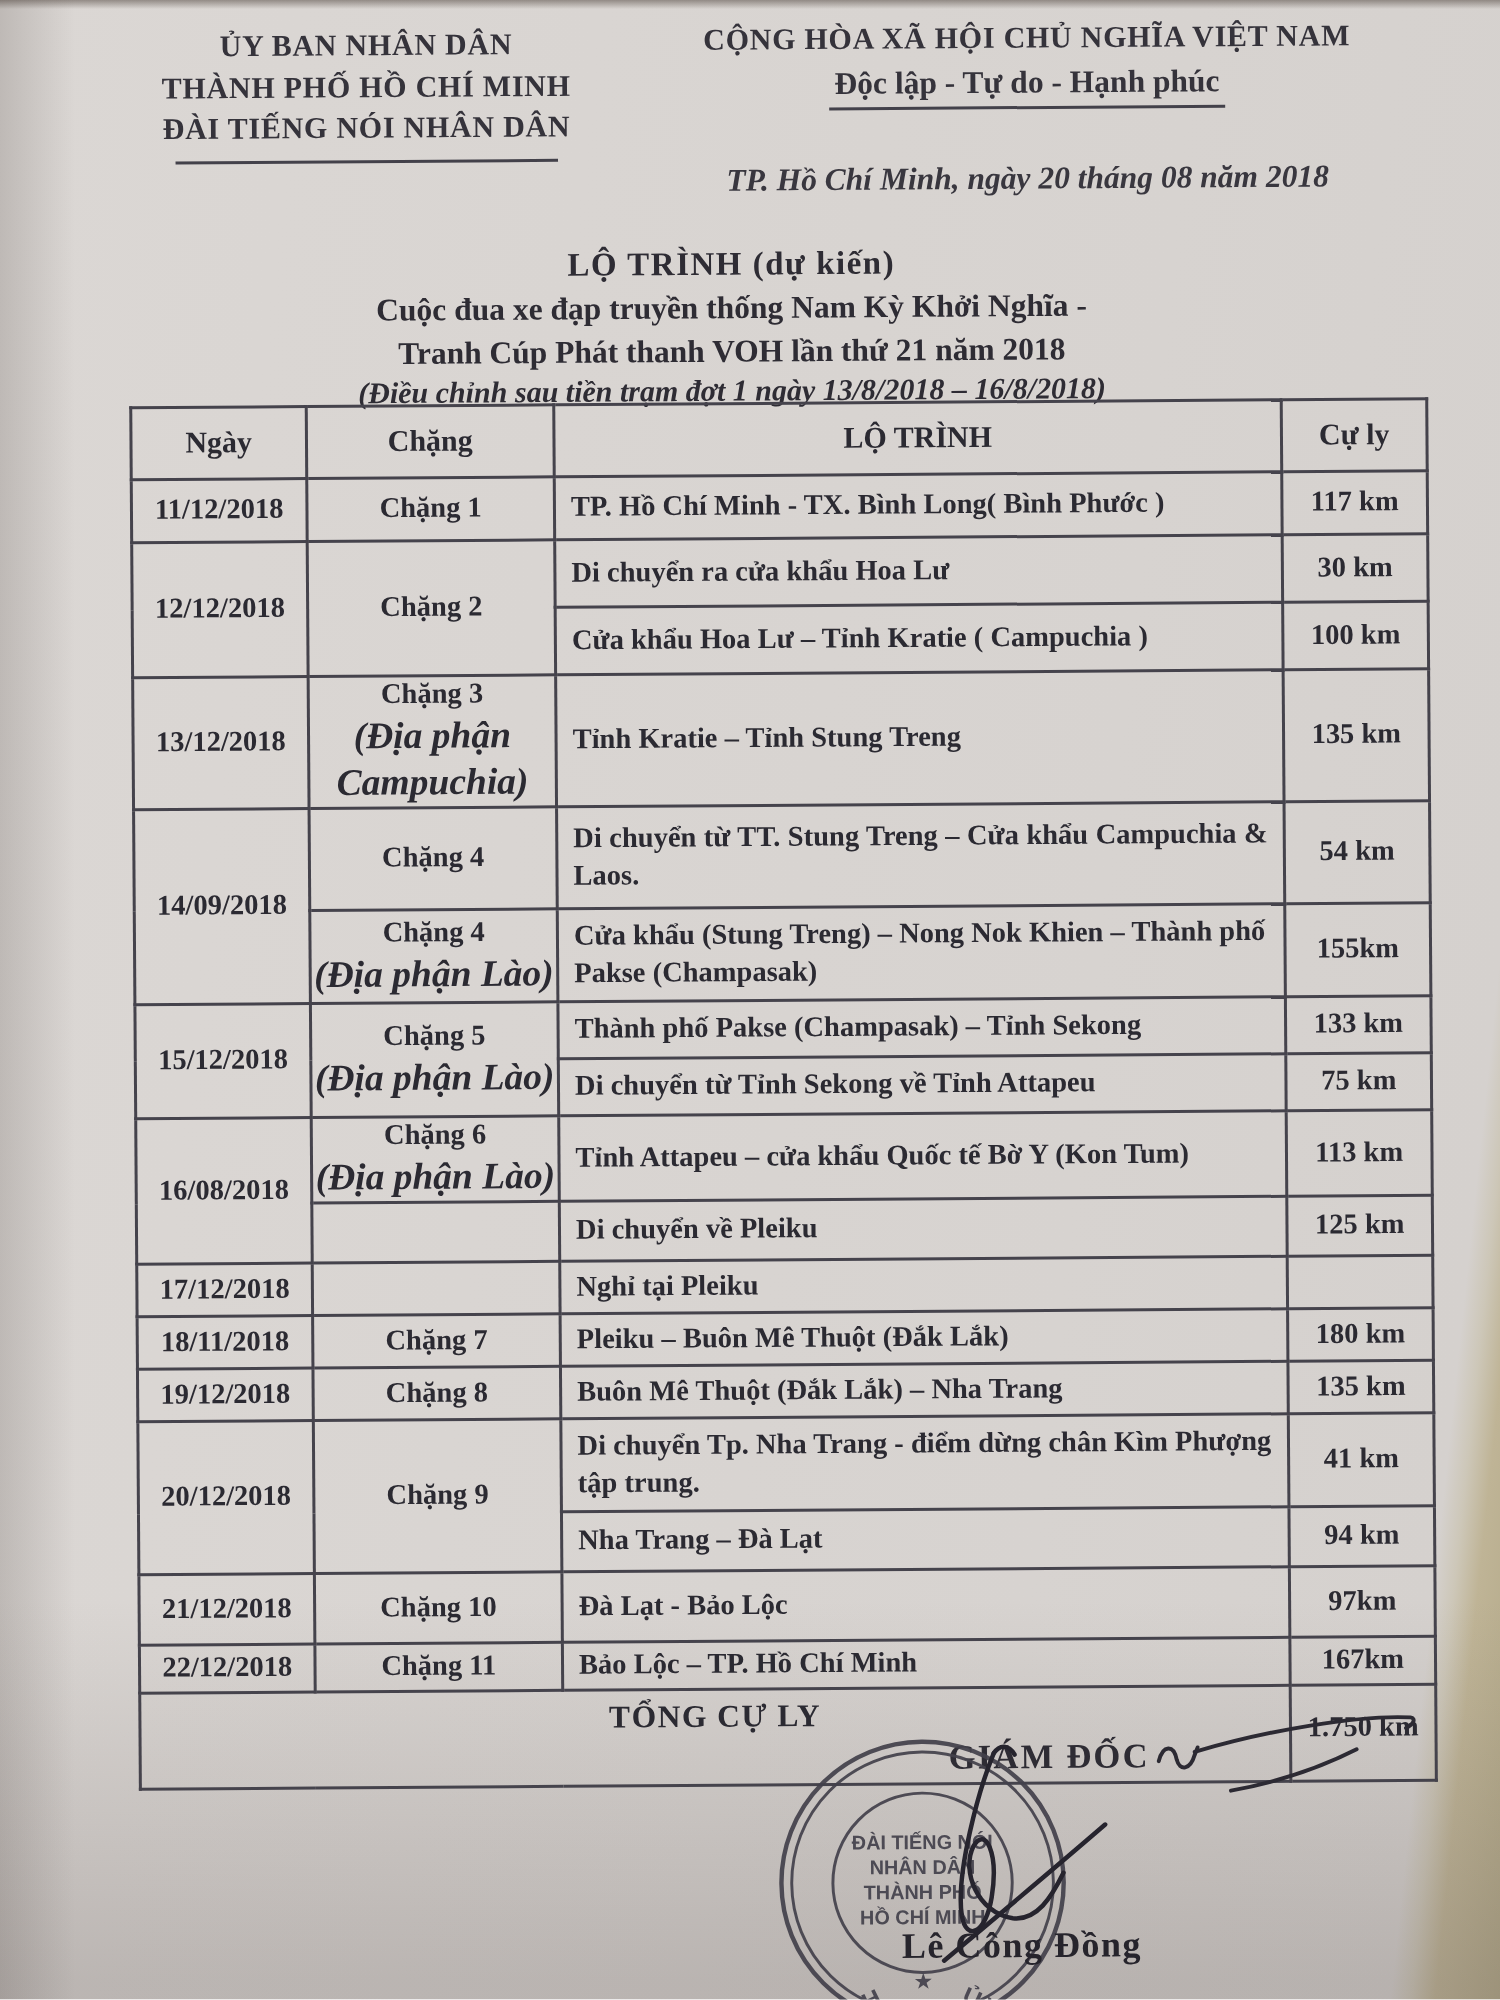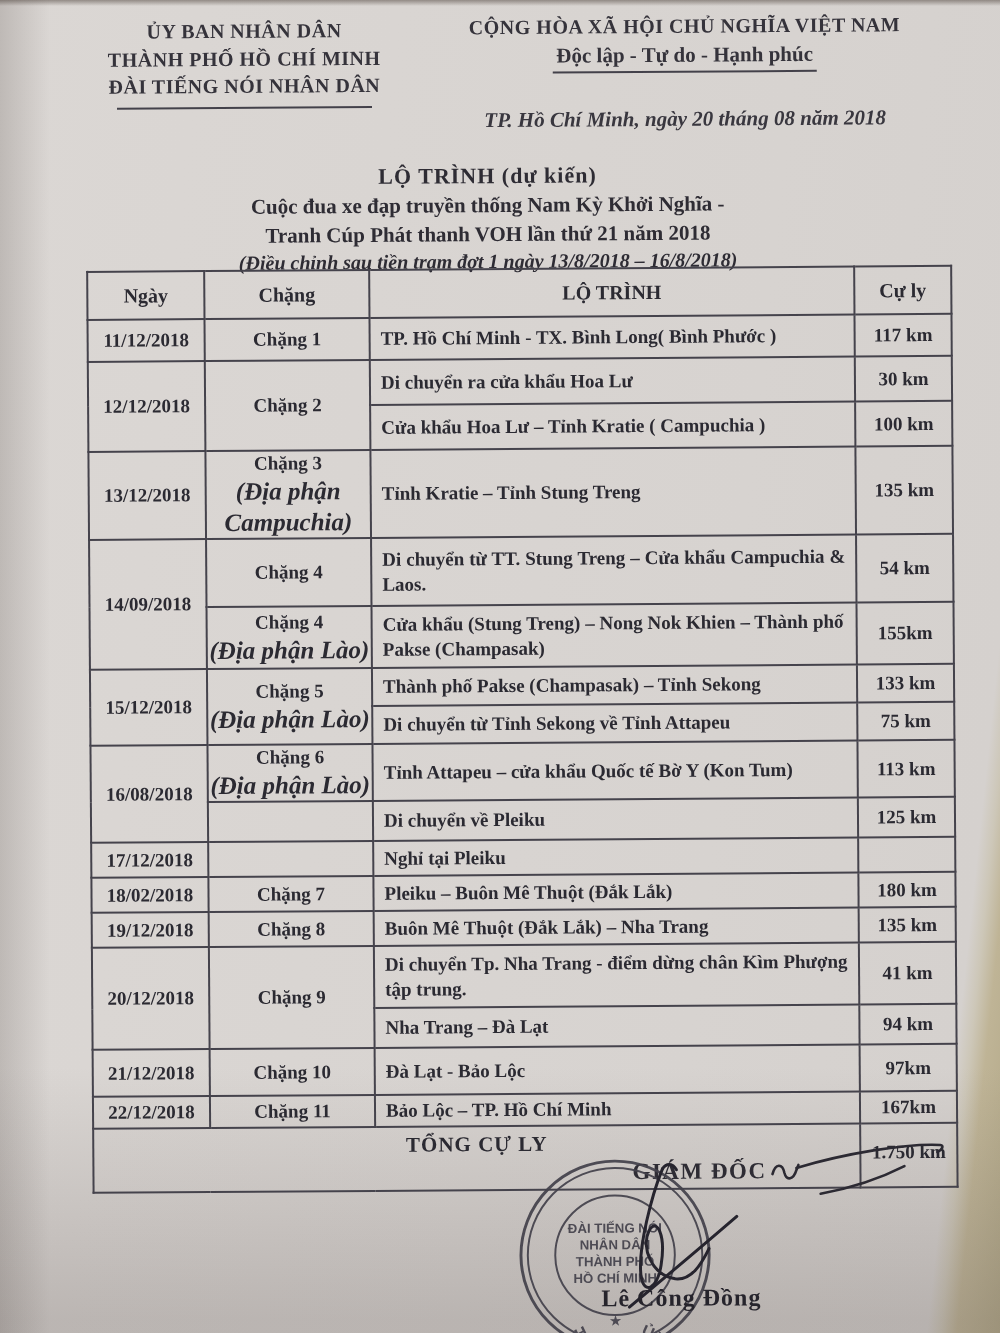--- a/index.html
+++ b/index.html
@@ -171,21 +171,21 @@
         <td class="route">Di chuyển về Pleiku</td>
         <td class="dist">125 km</td>
       </tr>
       <tr class="h35">
         <td class="datec">17/12/2018</td>
         <td class="stagec"></td>
         <td class="route">Nghỉ tại  Pleiku</td>
         <td class="dist"></td>
       </tr>
       <tr class="h35">
-        <td class="datec">18/02/2018</td>
+        <td class="datec">18/11/2018</td>
         <td class="stagec">Chặng 7</td>
         <td class="route">Pleiku – Buôn Mê Thuột (Đắk Lắk)</td>
         <td class="dist">180 km</td>
       </tr>
       <tr class="h35">
         <td class="datec">19/12/2018</td>
         <td class="stagec">Chặng 8</td>
         <td class="route">Buôn Mê Thuột (Đắk Lắk) – Nha Trang</td>
         <td class="dist">135 km</td>
       </tr>

